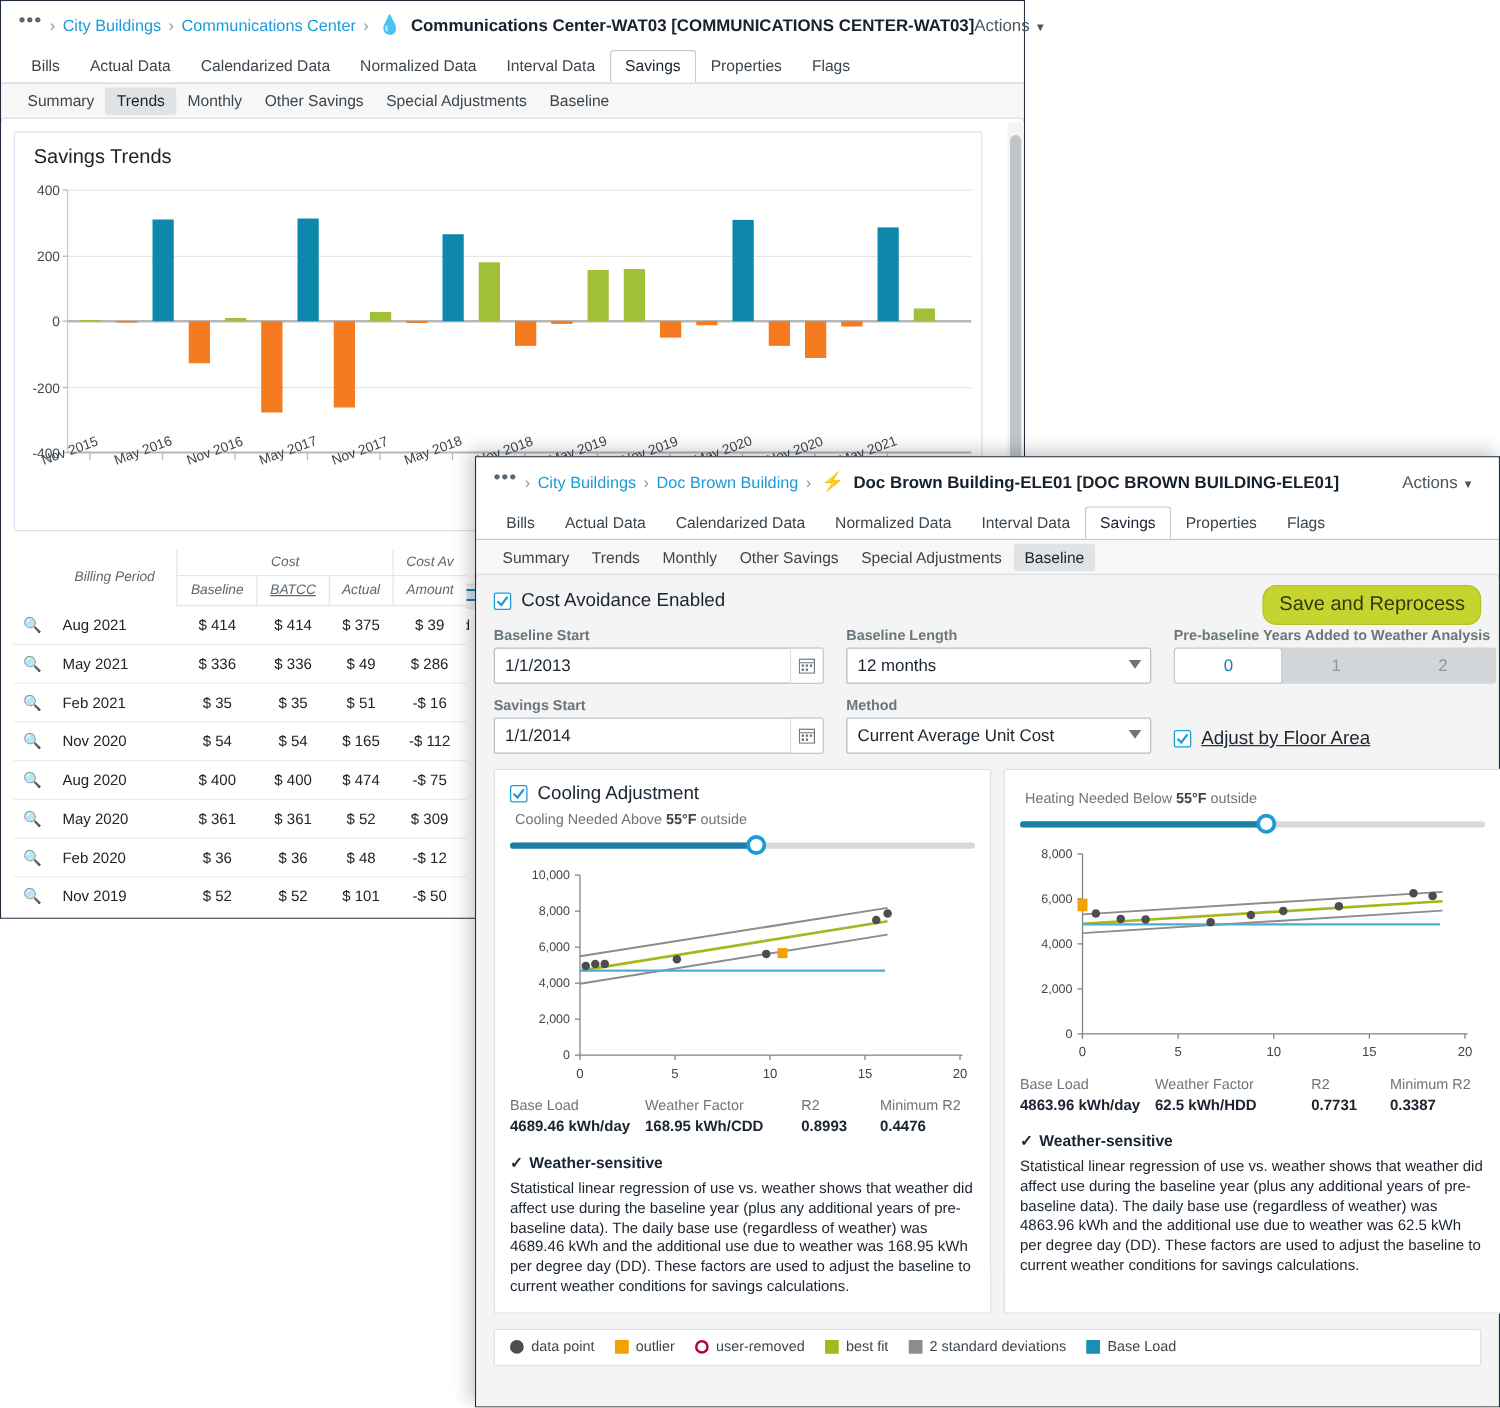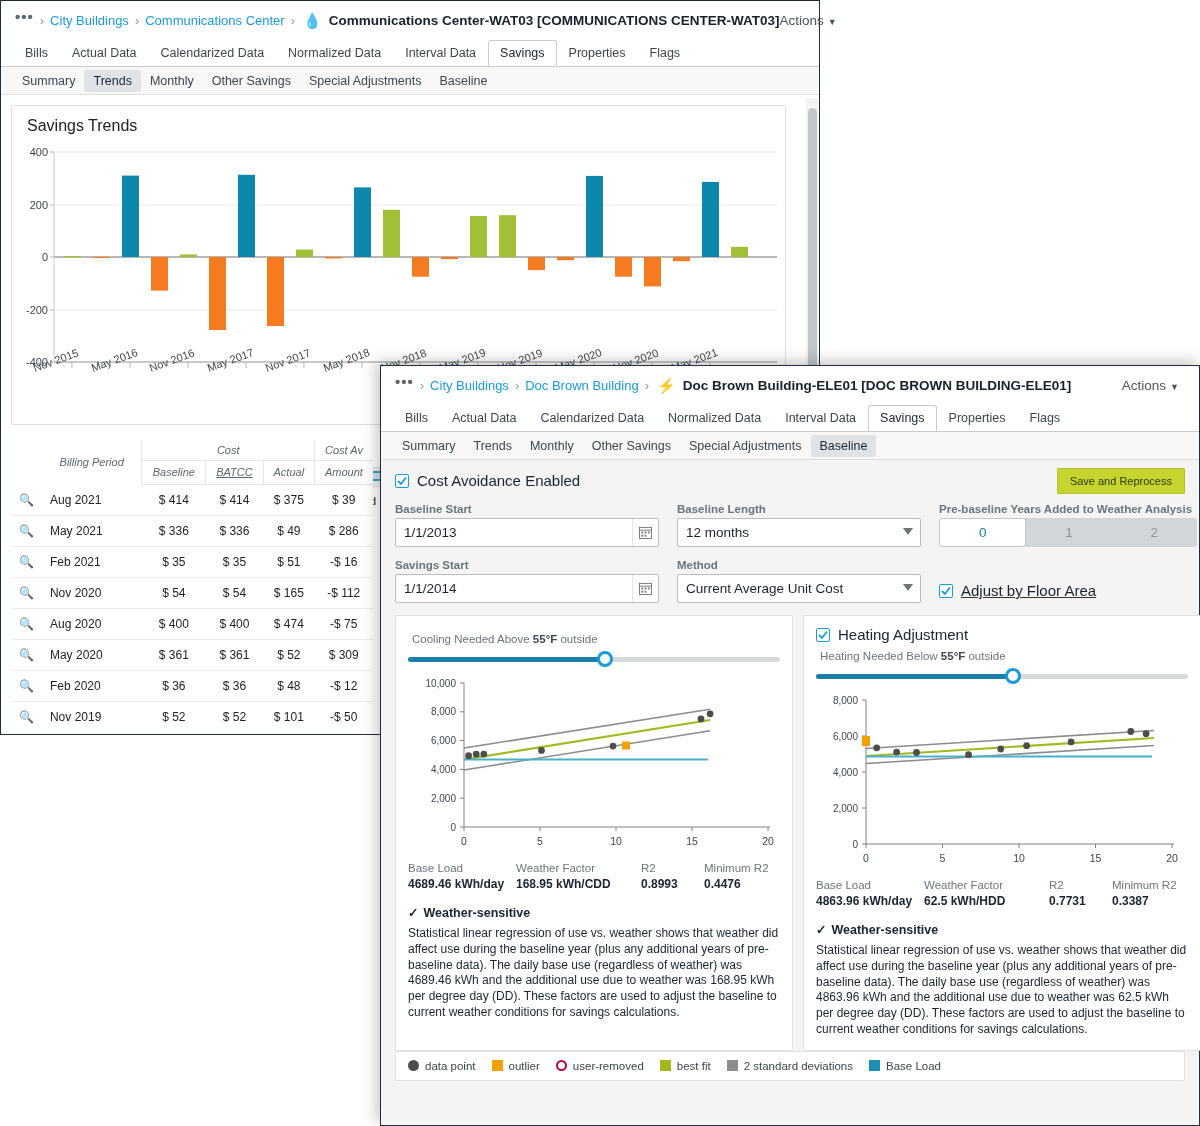--- a/index.html
+++ b/index.html
@@ -129,21 +129,21 @@
   .chk-row { display:flex; align-items:center; }
   .cb {
     width:14px; height:14px; border:1px solid #1b9bd8; background:#fff; border-radius:2px;
     display:inline-flex; align-items:center; justify-content:center; margin-right:8px; flex:0 0 auto;
   }
   .cb svg { display:block; }
   .lbl-big { font-size:15px; color:#1a2430; }
   .btn-save {
     position:absolute; right:14px; top:6px;
     background:#c6d42f; border:1px solid #b4c227; color:#2e3a0e;
-    font-size:11px; padding:6px 12px; border-radius:1px; cursor:pointer;
+    font-size:16px; padding:6px 12px; border-radius:11px; cursor:pointer;
     font-family:"Liberation Sans", sans-serif;
   }
 
   .formgrid { margin-top:14px; display:grid; grid-template-columns:264px 244px 1fr; column-gap:18px; row-gap:12px;}
   .fld-label { font-size:11.5px; color:#6b757c; margin-bottom:3px;font-weight:bold; }
   .inputwrap { position:relative; }
   .txtinput {
     width:100%; height:29px; border:1px solid #b9bec3; background:#fff; border-radius:2px;
     font-size:13.5px; color:#1a2430; padding:0 30px 0 8px;
     font-family:"Liberation Sans", sans-serif;
@@ -194,21 +194,21 @@
   .stats { display:flex; margin-top:10px; }
   .stat { margin-right:0; }
   .stat .k { font-size:11.5px; color:#6b757c; }
   .stat .v { font-size:12px; color:#1a2430; font-weight:bold; margin-top:3px; white-space:nowrap;}
   .wsens { margin-top:14px; font-size:12.5px; font-weight:bold; color:#1a2430; }
   .wsens .tick { color:#1a2430; margin-right:5px; }
   .para { margin-top:6px; font-size:12px; line-height:1.32; color:#1a2430; }
 
   
   .botlegend {
-    margin:0 14px 0 14px; background:#fff; border:1px solid #dfe2e5; border-radius:2px;
+    margin:12px 14px 0 14px; background:#fff; border:1px solid #dfe2e5; border-radius:2px;
     display:flex; align-items:center; gap:16px; padding:8px 12px; font-size:11.5px; color:#3c464e;
   }
   .bl-item { display:flex; align-items:center; gap:6px; white-space:nowrap;}
   .bl-circle { width:11px;height:11px;border-radius:50%; display:inline-block;}
   .bl-sq { width:11px;height:11px; display:inline-block;}
   .bl-ring { width:11px;height:11px;border-radius:50%; border:2px solid #b2004a; display:inline-block;}
 </style>
 </head>
 <body>
 
@@ -587,20 +587,28 @@
               </svg>
           </span>
           <span class="lbl-big">Adjust by Floor Area</span>
         </div>
       </div>
     </div>
 
     <div class="panels">
 
       <div class="panel">
+        <div class="chk-row">
+          <span class="cb">
+            <svg width="10" height="10" viewBox="0 0 10 10">
+                <path d="M1 5 L4 8 L9 1.5" stroke="#1b9bd8" stroke-width="1.8" fill="none"></path>
+              </svg>
+          </span>
+          <span class="panel-title">Cooling Adjustment</span>
+        </div>
         <div class="panel-sub"><span>Cooling Needed Above </span><b>55°F</b><span> outside</span></div>
         <div class="slider">
           <div class="strack"></div>
           <div class="sfill" style="width:53%"></div>
           <div class="sknob" style="left:calc(53% - 8px)"></div>
         </div>
 
         <svg width="372" height="180" viewBox="0 0 372 180">
 
           <line x1="56" y1="14" x2="56" y2="158" stroke="#808080" stroke-width="1"></line>
@@ -671,28 +679,20 @@
             <div class="k">Minimum R2</div>
             <div class="v">0.4476</div>
           </div>
         </div>
 
         <div class="wsens"><span class="tick">✓</span><span>Weather-sensitive</span></div>
         <div class="para">Statistical linear regression of use vs. weather shows that weather did affect use during the baseline year (plus any additional years of pre-baseline data). The daily base use (regardless of weather) was 4689.46 kWh and the additional use due to weather was 168.95 kWh per degree day (DD). These factors are used to adjust the baseline to current weather conditions for savings calculations.</div>
       </div>
 
       <div class="panel">
-        <div class="chk-row">
-          <span class="cb">
-            <svg width="10" height="10" viewBox="0 0 10 10">
-                <path d="M1 5 L4 8 L9 1.5" stroke="#1b9bd8" stroke-width="1.8" fill="none"></path>
-              </svg>
-          </span>
-          <span class="panel-title">Heating Adjustment</span>
-        </div>
         <div class="panel-sub"><span>Heating Needed Below </span><b>55°F</b><span> outside</span></div>
         <div class="slider">
           <div class="strack"></div>
           <div class="sfill" style="width:53%"></div>
           <div class="sknob" style="left:calc(53% - 8px)"></div>
         </div>
 
         <svg width="372" height="180" viewBox="0 0 372 180">
 
           <line x1="50" y1="14" x2="50" y2="158" stroke="#808080" stroke-width="1"></line>

